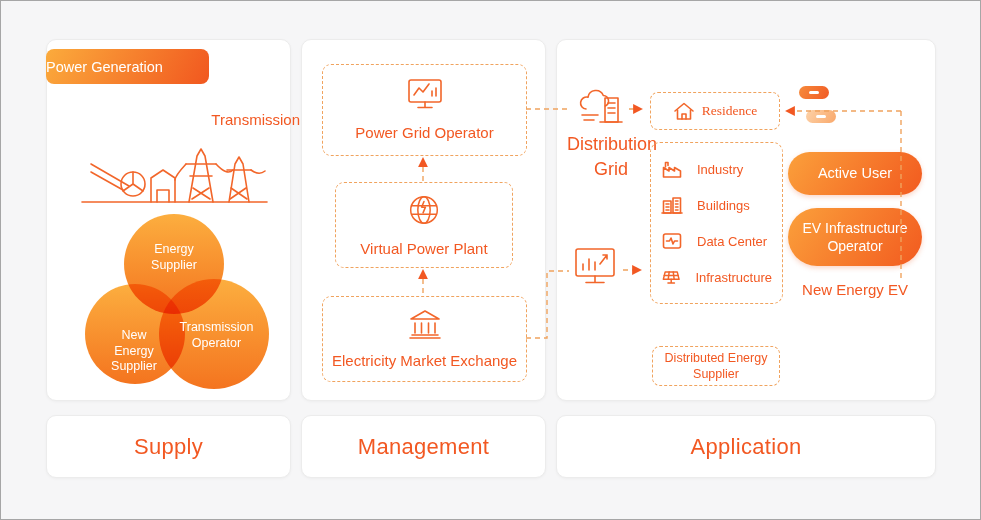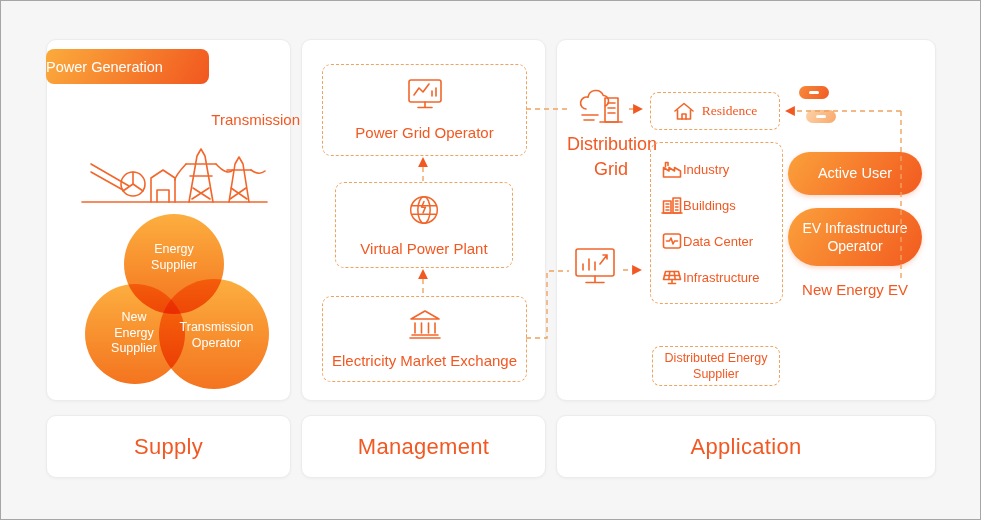--- a/index.html
+++ b/index.html
@@ -36,21 +36,21 @@
   .node-label { color: #f25822; font-size: 15px; text-align: center; line-height: 1.25; width: 100%; }
   .dash-box {
     position: absolute; border: 1.5px dashed #f0a35e; border-radius: 8px;
     display: flex; align-items: center; justify-content: center; gap: 7px;
   }
   .consumers {
     position: absolute; border: 1.5px dashed #f0a35e; border-radius: 10px;
     display: flex; flex-direction: column; justify-content: space-around;
     padding: 8px 10px;
   }
-  .consumer-item { display: flex; align-items: center; gap: 0; }
+  .consumer-item { display: flex; align-items: center; gap: 14px; }
   .consumer-item span { color: #f25822; font-size: 13px; }
   .pill {
     position: absolute; display: flex; align-items: center; justify-content: center;
     background: linear-gradient(125deg, #fba03b, #f25a1f);
     color: #ffffff; text-align: center; line-height: 1.3;
     box-shadow: 0 2px 5px rgba(241,90,36,0.25);
   }
   .venn-circle { position: absolute; border-radius: 50%; mix-blend-mode: multiply; }
   .venn-label {
     position: absolute; color: #ffffff; font-size: 12.5px; text-align: center;
@@ -93,21 +93,21 @@
       <path d="M154 64 L170 75 M169 64 L153 75"></path>
       <path d="M174 46 Q182 52 188 47"></path>
     </svg>
 
     <div class="abs" style="left:0; top:0; width:245px; height:362px; isolation:isolate;">
       <div class="venn-circle" style="left:77px; top:174px; width:100px; height:100px; background:linear-gradient(180deg,#fcae3f,#f4741f);"></div>
       <div class="venn-circle" style="left:38px; top:244px; width:100px; height:100px; background:linear-gradient(180deg,#fcae3f,#f4741f);"></div>
       <div class="venn-circle" style="left:112px; top:239px; width:110px; height:110px; background:linear-gradient(180deg,#fcae3f,#f4741f);"></div>
     </div>
     <div class="venn-label" style="left:89px; top:202px; width:76px;">Energy Supplier</div>
-    <div class="venn-label" style="left:58px; top:270px; width:58px;">New Energy Supplier</div>
+    <div class="venn-label" style="left:58px; top:288px; width:58px;">New Energy Supplier</div>
     <div class="venn-label" style="left:127px; top:280px; width:85px;">Transmission Operator</div>
   </div>
 
   <div class="card" style="left:300px; top:38px; width:245px; height:362px;">
 
     <div class="node" style="left:20px; top:24px; width:205px; height:92px;">
       <svg class="li" width="40" height="36" viewBox="0 0 40 36">
         <rect x="4" y="3" width="32" height="22" rx="2"></rect>
         <path d="M9 18 L14 11 L18 15 L24 7"></path>
         <path d="M27 19 V14 M31 19 V11"></path>

